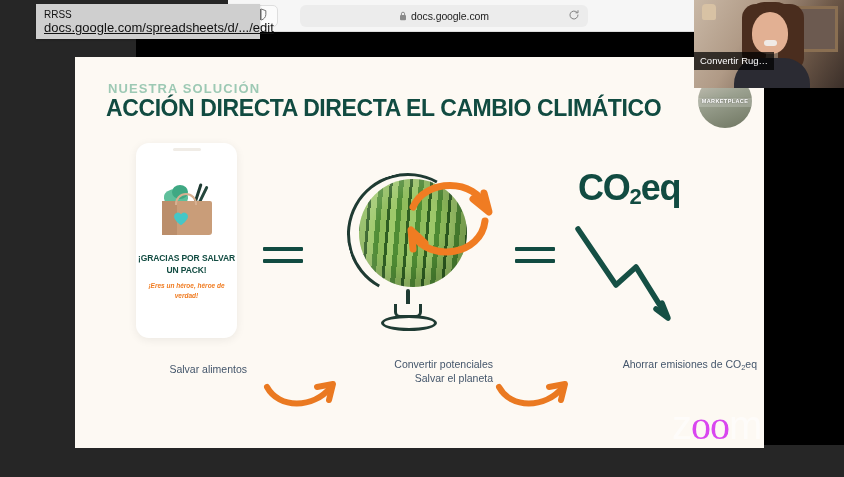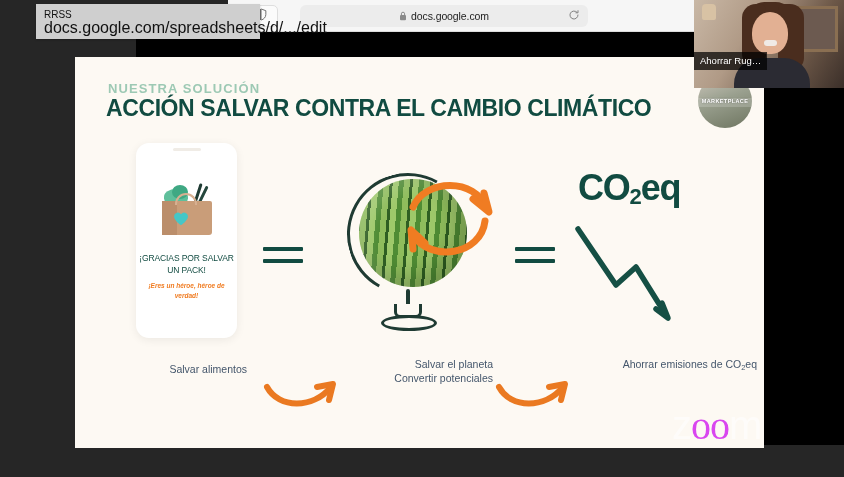--- a/index.html
+++ b/index.html
@@ -69,22 +69,23 @@
     width: 224px;
     background: #cfcfcf;
     padding: 4px 8px 5px 8px;
     z-index: 40;
     box-shadow: 0 1px 2px rgba(0,0,0,.2);
   }
   .tooltip-title {
     font-size: 10px; color: #111; line-height: 13px;
   }
   .tooltip-url {
-    font-size: 16px; color: #111; line-height: 13px;
+    font-size: 13px; color: #111; line-height: 13px;
     white-space: nowrap;
+    text-decoration: underline;
   }
 
   
   .page-black {
     position: absolute;
     left: 136px; top: 32px;
     width: 708px; height: 413px;
     background: #000;
   }
 
@@ -185,21 +186,21 @@
     width: 2.5px; height: 22px;
     background: #25473d;
     transform: rotate(26deg);
     border-radius: 2px;
   }
   .phone-thanks {
     position: absolute;
     left: 0; right: 0; top: 110px;
     text-align: center;
     font-size: 8.5px;
-    font-weight: 400;
+    font-weight: 700;
     letter-spacing: -0.1px;
     color: #114b41;
     line-height: 11.5px;
   }
   .phone-sub {
     position: absolute;
     left: 0; right: 0; top: 138px;
     text-align: center;
     font-size: 6.5px;
     font-style: italic;
@@ -450,21 +451,21 @@
   </div>
 
   <div class="tooltip">
     <div class="tooltip-title">RRSS</div>
     <div class="tooltip-url">docs.google.com/spreadsheets/d/.../edit</div>
   </div>
 
   <div class="slide">
 
     <div class="kicker">NUESTRA SOLUCIÓN</div>
-    <div class="headline">ACCIÓN SALVAR CONTRA EL CAMBIO CLIMÁTICO</div>
+    <div class="headline">ACCIÓN DIRECTA DIRECTA EL CAMBIO CLIMÁTICO</div>
 
     <div class="phone">
       <div class="phone-notch"></div>
 
       <div class="bag">
         <div class="greens"></div>
         <div class="greens2"></div>
         <div class="leek"></div>
         <div class="leek2"></div>
         <div class="bag-body"></div>
@@ -522,22 +523,22 @@
     <div class="cap cap-1">Salvar alimentos</div>
 
     <div class="curve-1">
       <svg width="82" height="40" viewBox="0 0 82 40">
         <path d="M4 12 C16 34 50 34 68 12" fill="none" stroke="#ea7921" stroke-width="6" stroke-linecap="round"></path>
         <path d="M54 12 L70 9 L66 25" fill="none" stroke="#ea7921" stroke-width="6" stroke-linecap="round" stroke-linejoin="round"></path>
       </svg>
     </div>
 
     <div class="cap cap-2">
+      <div>Convertir potenciales</div>
       <div>Salvar el planeta</div>
-      <div>Convertir potenciales</div>
     </div>
 
     <div class="curve-2">
       <svg width="82" height="40" viewBox="0 0 82 40">
         <path d="M4 12 C16 34 50 34 68 12" fill="none" stroke="#ea7921" stroke-width="6" stroke-linecap="round"></path>
         <path d="M54 12 L70 9 L66 25" fill="none" stroke="#ea7921" stroke-width="6" stroke-linecap="round" stroke-linejoin="round"></path>
       </svg>
     </div>
 
     <div class="cap cap-3">
@@ -557,16 +558,16 @@
   <div class="video-tile">
     <div class="vt-wall"></div>
     <div class="vt-frame"></div>
     <div class="vt-lamp"></div>
     <div class="vt-hairTop"></div>
     <div class="vt-hairL"></div>
     <div class="vt-hairR"></div>
     <div class="vt-head"></div>
     <div class="vt-mouth"></div>
     <div class="vt-body"></div>
-    <div class="vt-name">Ahorrar Rug…</div>
+    <div class="vt-name">Convertir Rug…</div>
   </div>
 
 </div>
 
 </body></html>

